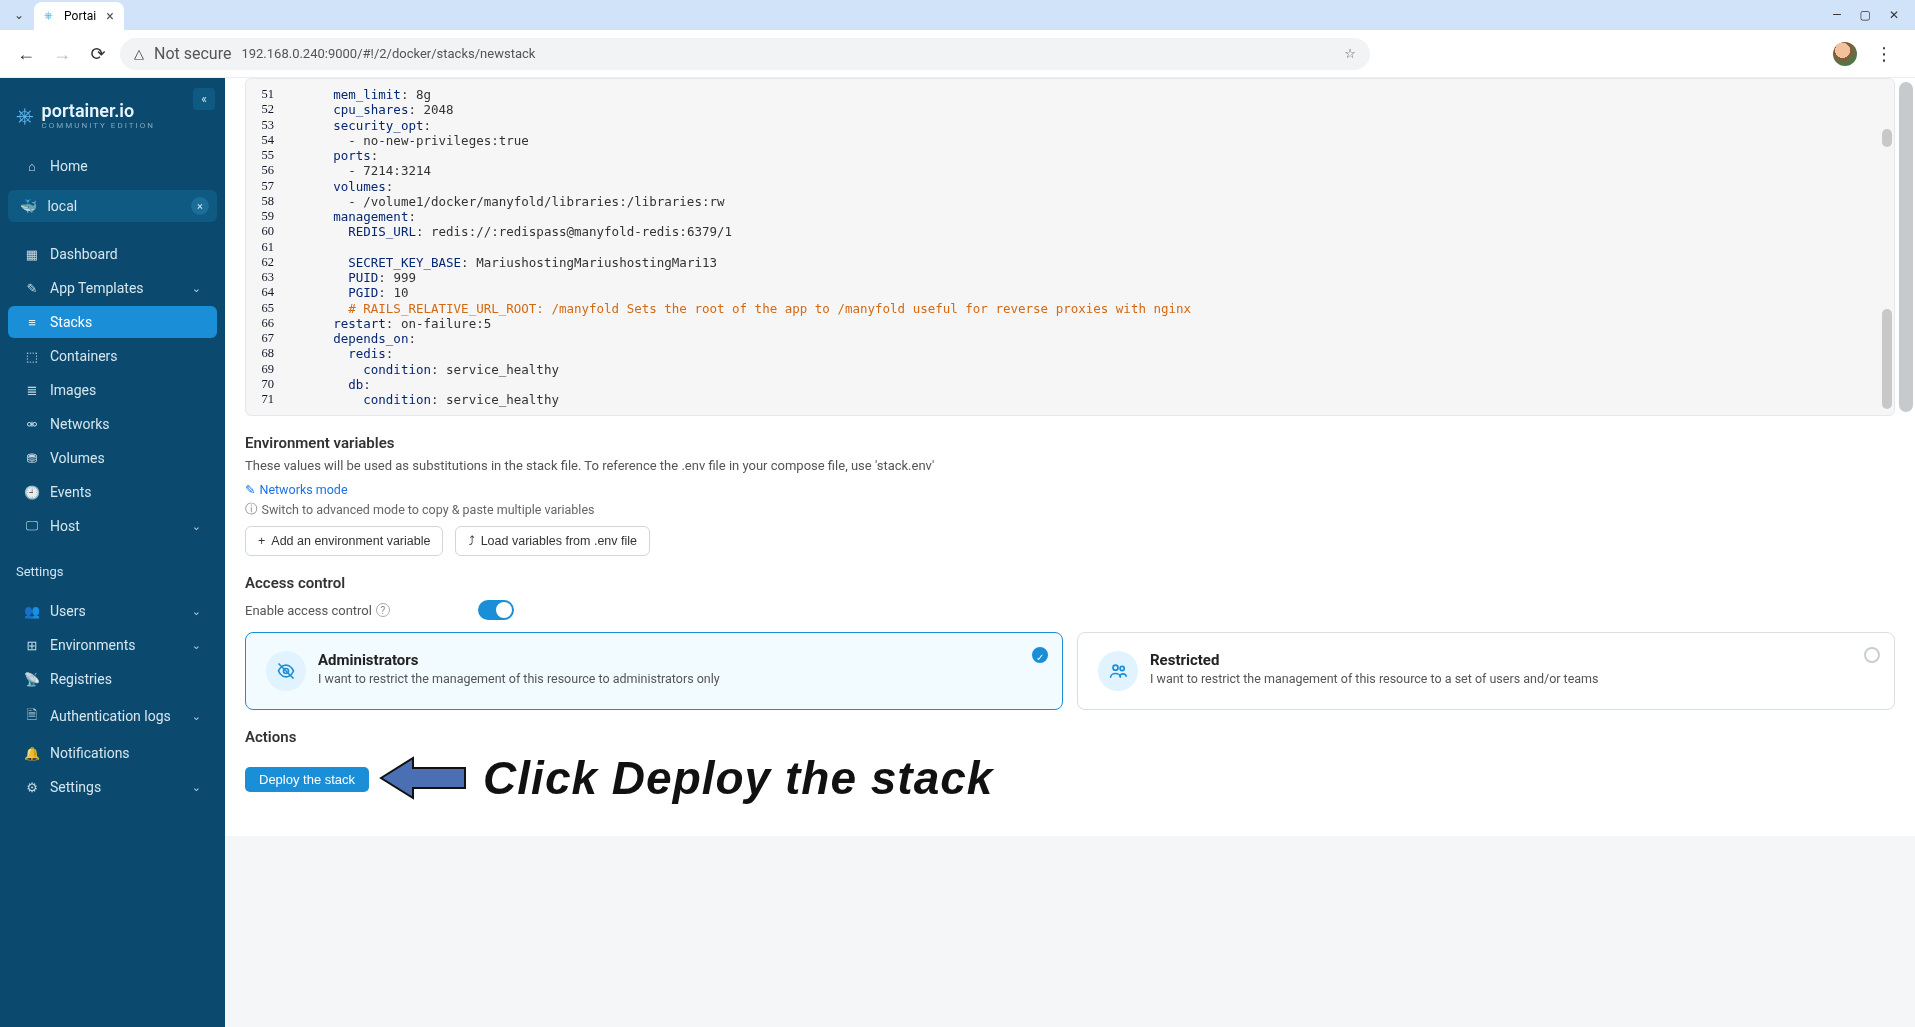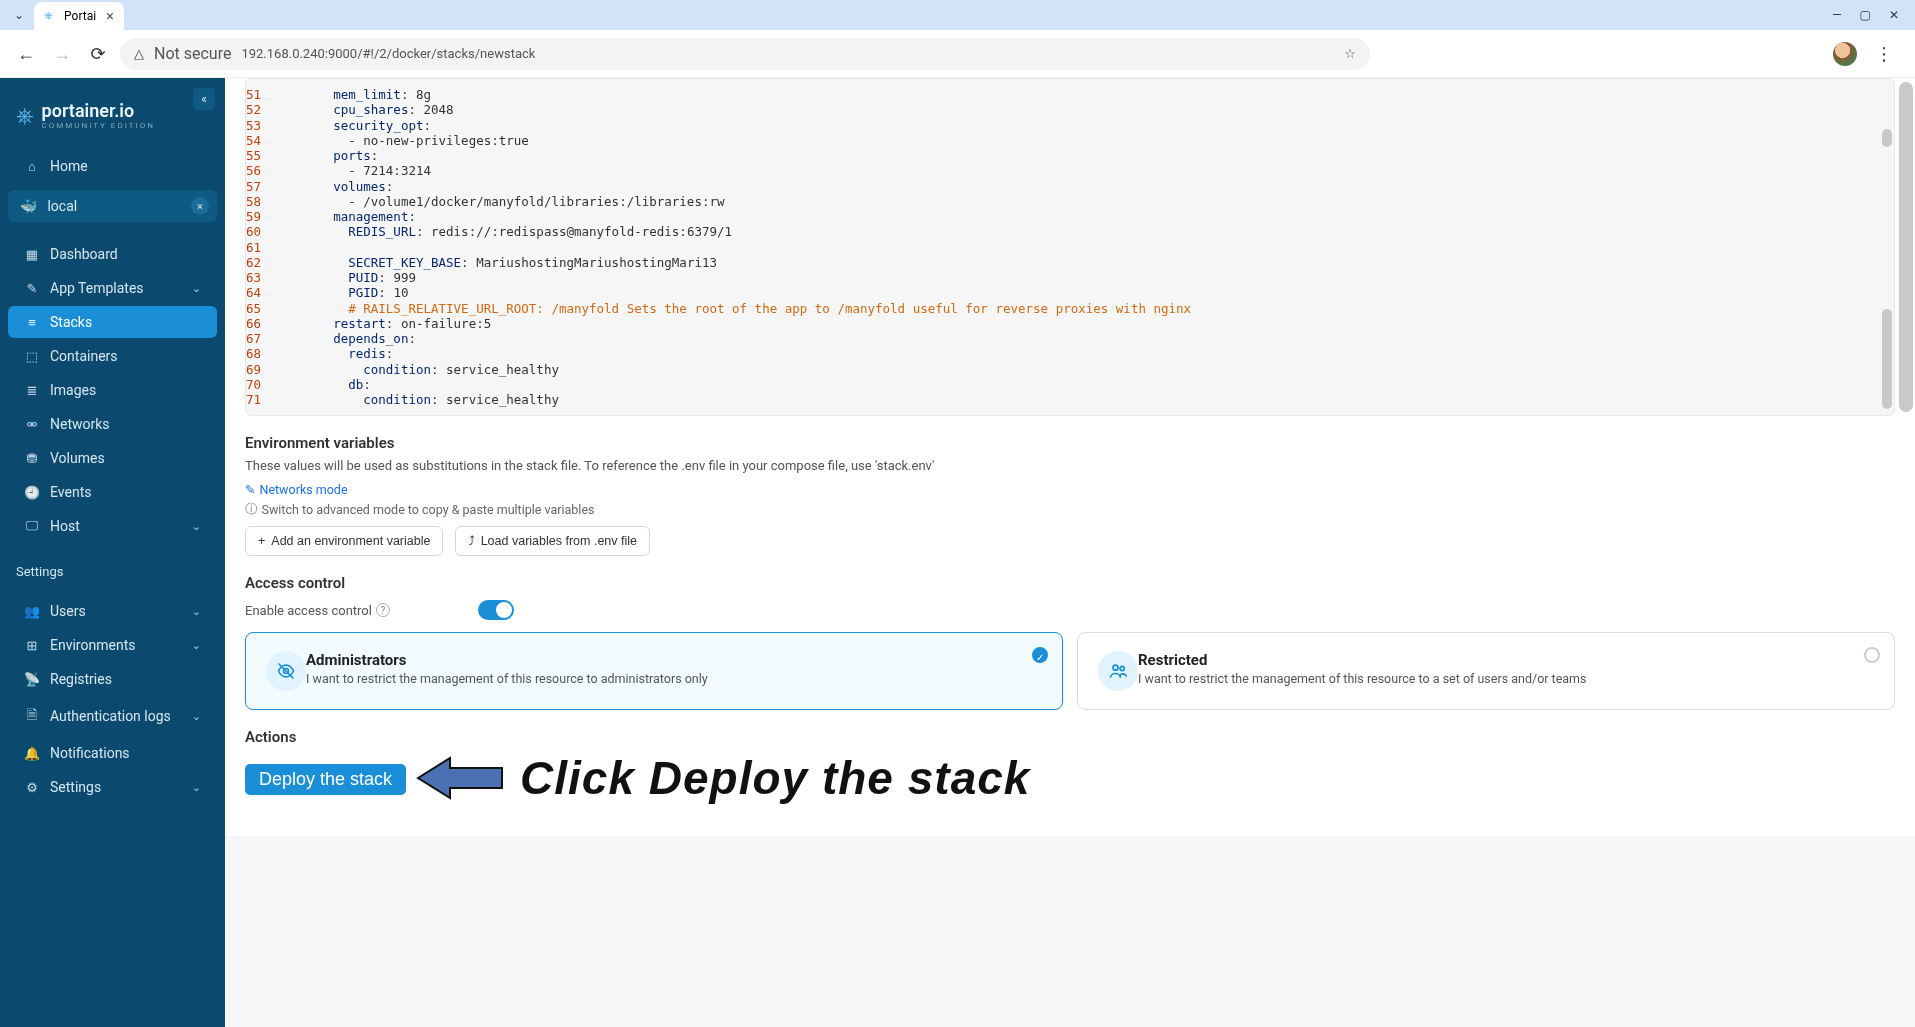--- a/index.html
+++ b/index.html
@@ -43,21 +43,21 @@
 .side-group { margin:8px 0; }
 .side-label { padding:12px 16px 6px 16px; font-size:13px; color:#cfe3ee;}
 .env-pill { margin:6px 8px; background:#0f5a82; border-radius:6px; padding:8px 12px; display:flex; align-items:center; gap:10px; position:relative;}
 .env-pill .x { position:absolute; right:8px; background:#1a6e98; width:18px;height:18px;border-radius:50%; display:flex;align-items:center;justify-content:center; font-size:11px; cursor:pointer;}
 
 .main { flex:1; background:#f4f6f8; overflow-y:auto; position:relative; }
 .content { background:#fff; margin:0; padding:0 20px 30px 20px;}
 .code-block { background:#f6f6f6; border:1px solid #e5e8eb; border-radius:6px; margin:0 0 18px 0; position:relative;}
 .code-lines { font-family: Consolas, Menlo, monospace; font-size:12.5px; line-height:1.22; padding:8px 0; }
 .cl { display:flex; }
-.cl .ln { width:42px; text-align:left; color:#c2410c; padding-right:14px; user-select:none;}
+.cl .ln { width:42px; text-align:right; color:#0f172a; padding-right:14px; user-select:none;font-family:Liberation Serif, serif;}
 .cl .code { white-space:pre; }
 .tk-key { color:#062873;}
 .tk-val { color:#333;}
 .tk-comment { color:#d26a14;}
 .scrollbar-stub { position:absolute; right:2px; top:50px; width:10px; height:18px; background:#c8c8c8; border-radius:6px;}
 .scrollbar-stub2 { position:absolute; right:2px; bottom:6px; width:10px; height:100px; background:#c8c8c8; border-radius:6px;}
 
 h4.section { font-size:15px; font-weight:600; color:#333; margin:18px 0 6px 0;}
 .help { font-size:13px; color:#555; margin-bottom:6px;}
 .link { color:#1a73e8; font-size:12.5px; display:inline-flex; align-items:center; gap:4px; cursor:pointer;}
@@ -71,23 +71,23 @@
 .cards { display:flex; gap:14px; margin-top:12px;}
 .card { flex:1; border:1px solid #d9dee3; border-radius:8px; padding:18px 20px; background:#fff; position:relative; cursor:pointer;}
 .card.selected { border-color:#1a8ed6; background:#f2fbff;}
 .card .badge { position:absolute; top:14px; right:14px; width:16px;height:16px; border:2px solid #1a8ed6; border-radius:50%; background:#1a8ed6; }
 .card .badge::after { content:"✓"; color:#fff; font-size:10px; position:relative; top:-3px; left:2px;}
 .card.unselected .badge { background:#fff; border-color:#c7ced4;}
 .card.unselected .badge::after { content:"";}
 .card .cicon { width:40px;height:40px;border-radius:50%;background:#e1f3ff;color:#1a8ed6;display:flex;align-items:center;justify-content:center;font-size:18px;}
 .card h5 { font-size:15px; font-weight:700; margin:0 0 2px 0; color:#222;}
 .card p { font-size:12.5px; color:#555;}
-.card .crow { display:flex; gap:0; align-items:flex-start;}
-
-.deploy-btn { background:#1a8ed6; color:#fff; border:none; border-radius:5px; padding:5px 14px; font-size:18px; cursor:pointer;}
+.card .crow { display:flex; gap:12px; align-items:flex-start;}
+
+.deploy-btn { background:#1a8ed6; color:#fff; border:none; border-radius:5px; padding:5px 14px; font-size:13px; cursor:pointer;}
 
 
 .annot { display:flex; align-items:center; gap:14px; margin-top:-2px; }
 .arrow-svg { width:90px; height:56px; }
 .annot-text { font-family: "Arial Black", Impact, sans-serif; font-weight:900; font-style:italic; font-size:46px; color:#111; letter-spacing:1px;}
 
 .outer-scroll { position:absolute; right:2px; top:4px; width:14px; height:330px; background:#c6cacd; border-radius:8px; }
 </style>
 </head>
 <body>

